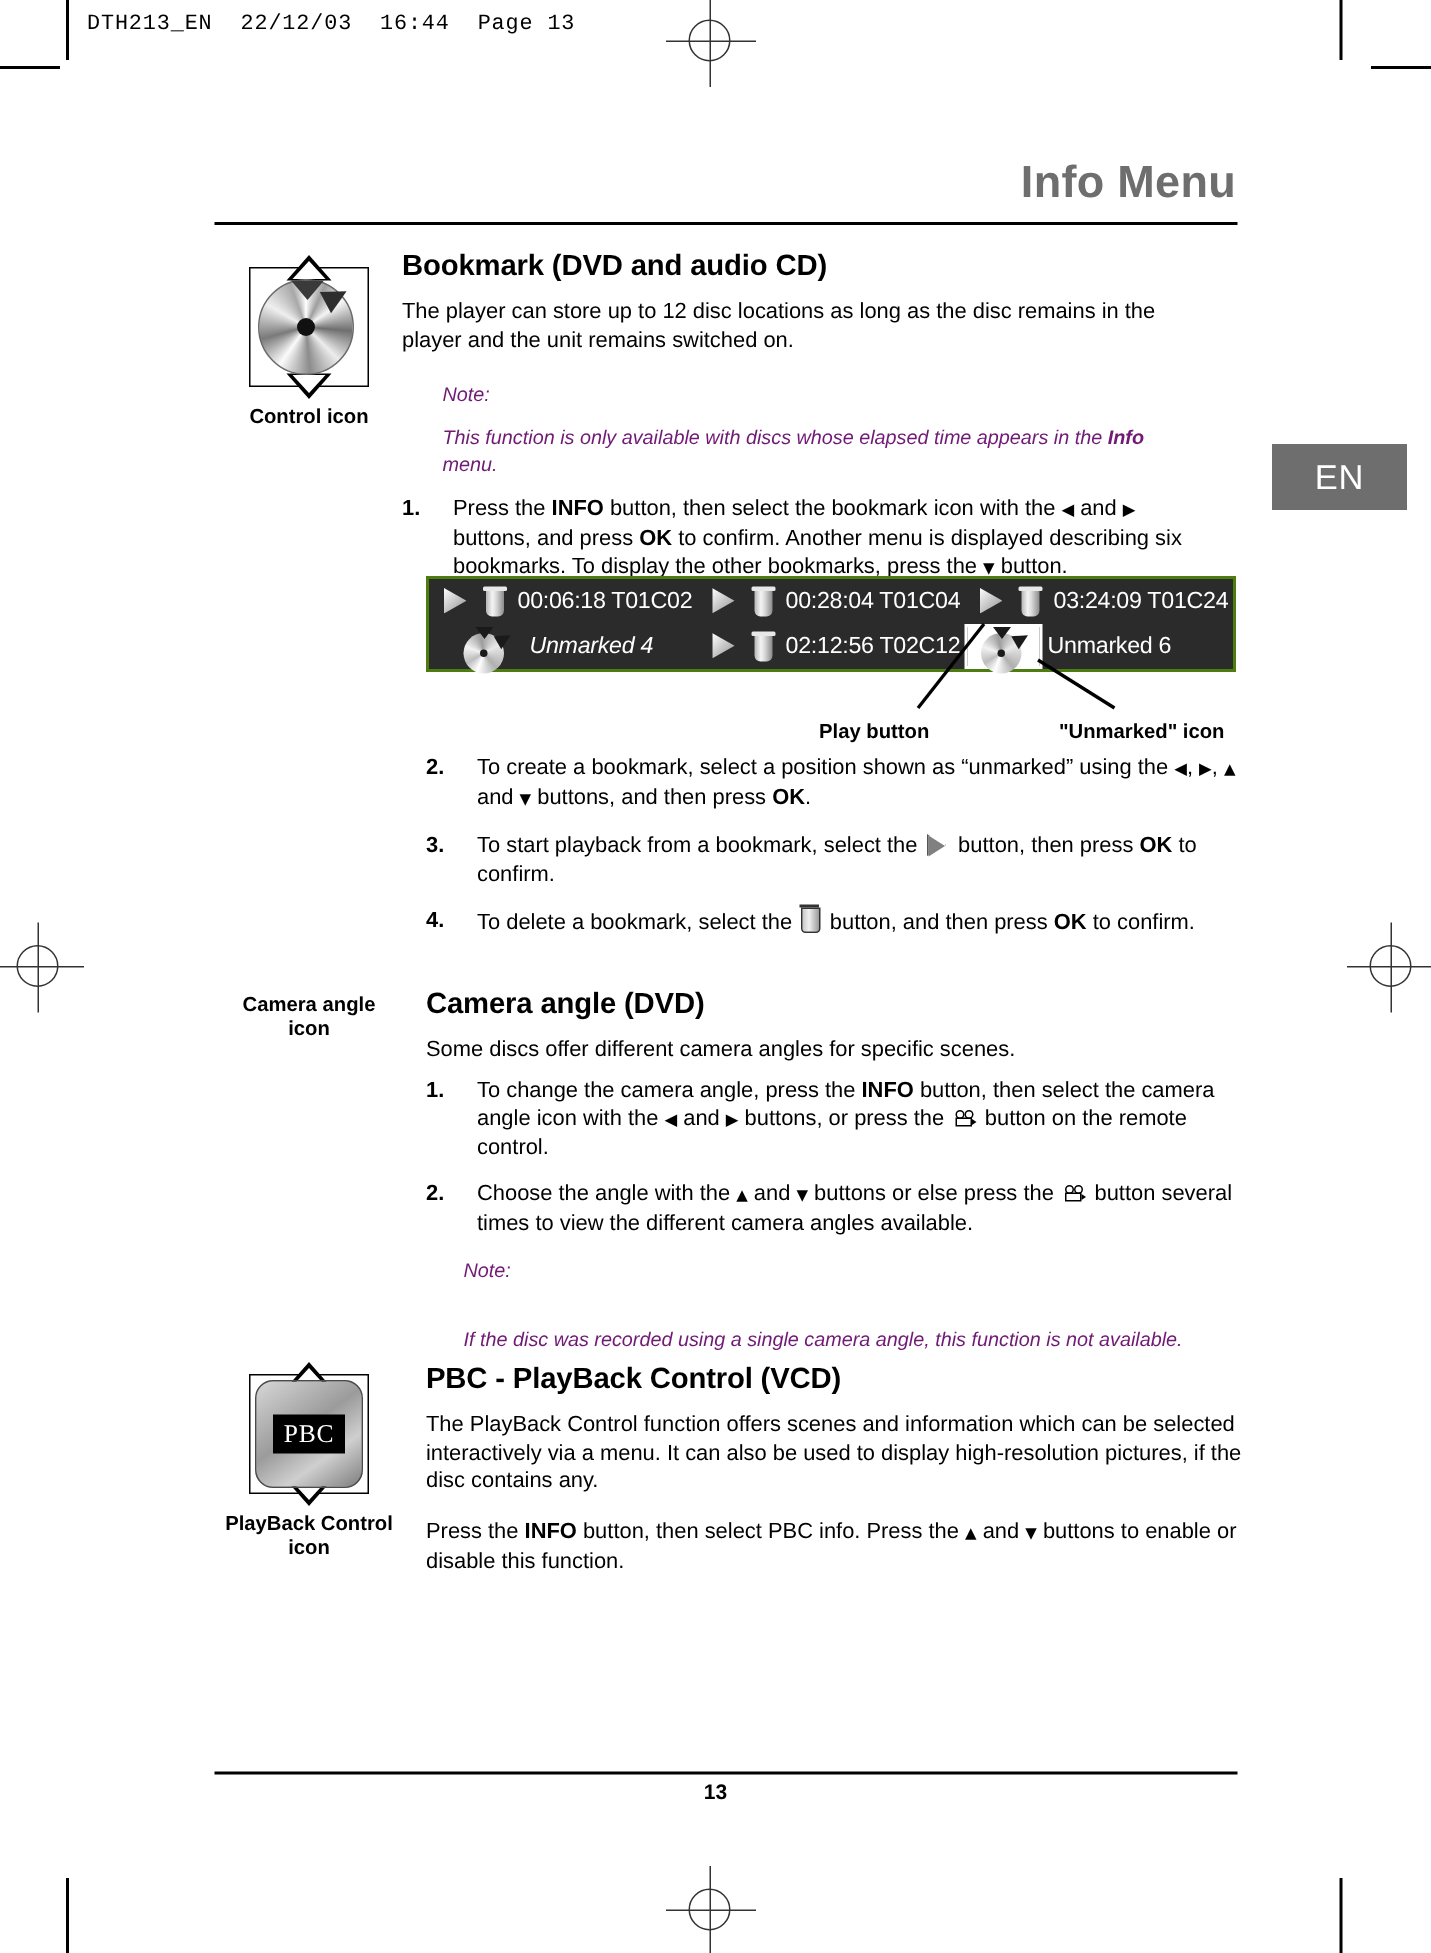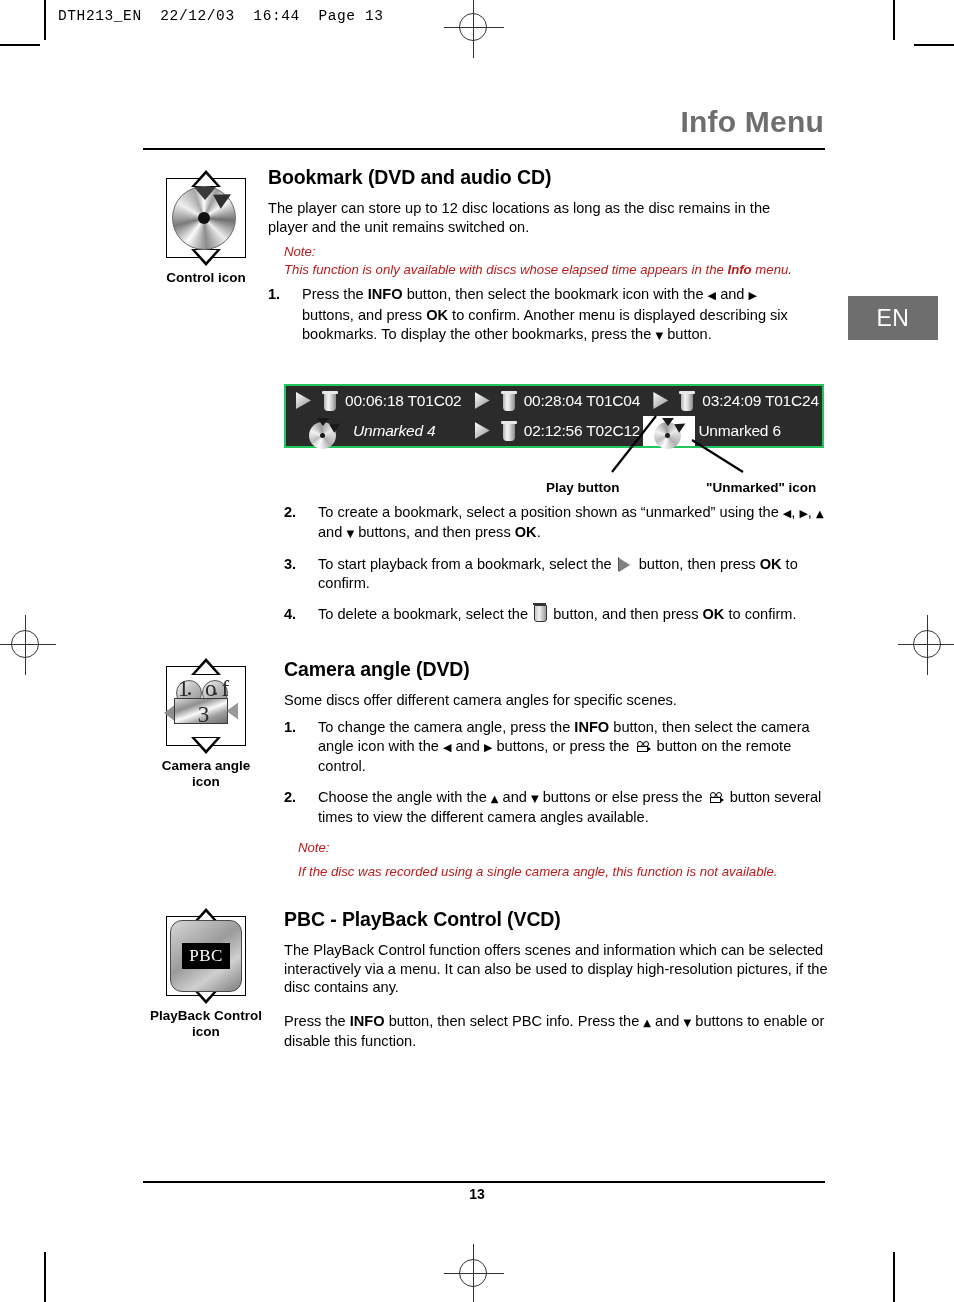--- a/index.html
+++ b/index.html
@@ -95,23 +95,23 @@
   }
   p.body {
     font-size: 14.6px;
     line-height: 18.6px;
     margin: 0 0 3px 0;
   }
   p.note-label, p.note-text {
     font-size: 13.2px;
     font-style: italic;
     line-height: 18px;
-    margin: 0;
+    margin: 11px;
     padding-left: 16px;
-    color: #b91c1c;
+    color: #701a75;
   }
   .note-gap { height: 4px; }
 
   ol.steps {
     list-style: none;
     margin: 6px 0 0 0;
     padding: 0;
   }
   ol.steps li {
     position: relative;
@@ -199,21 +199,21 @@
     border-top: 2px solid transparent;
     border-bottom: 2px solid transparent;
   }
 
   
   .osd {
     position: absolute;
     left: 284px; top: 384px;
     width: 540px; height: 64px;
     background: #2b2b2b;
-    border: 2px solid #22c55e;
+    border: 2px solid #4d7c0f;
     box-sizing: border-box;
     display: flex;
     flex-direction: column;
     justify-content: center;
   }
   .osd-row {
     display: flex;
     align-items: center;
     height: 30px;
   }
@@ -563,39 +563,20 @@
     <div class="disc-art">
         <div class="hub"></div>
       </div>
     <div class="bk-ar-dn"></div>
     <div class="bk-ar-rt"></div>
   </div>
   <div class="icon-caption">Control icon</div>
 </div>
 
 <div class="margin-icon" style="left:136px;top:658px;">
-  <div class="icon-frame">
-    <div class="box"></div>
-    <div class="ar up"></div>
-      <div class="ar up-in"></div>
-    <div class="ar dn"></div>
-      <div class="ar dn-in"></div>
-    <div class="cam-art">
-      <div class="reel a">
-          <div class="pin"></div>
-        </div>
-      <div class="reel b">
-          <div class="pin"></div>
-        </div>
-      <div class="vf"></div>
-      <div class="body"></div>
-      <div class="lens"></div>
-    </div>
-    <div class="cam-ofnum">1 of 3</div>
-  </div>
   <div class="icon-caption">
     <span>Camera angle</span><br>
     <span>icon</span>
   </div>
 </div>
 
 <div class="margin-icon" style="left:136px;top:908px;">
   <div class="icon-frame">
     <div class="box"></div>
     <div class="ar up"></div>

